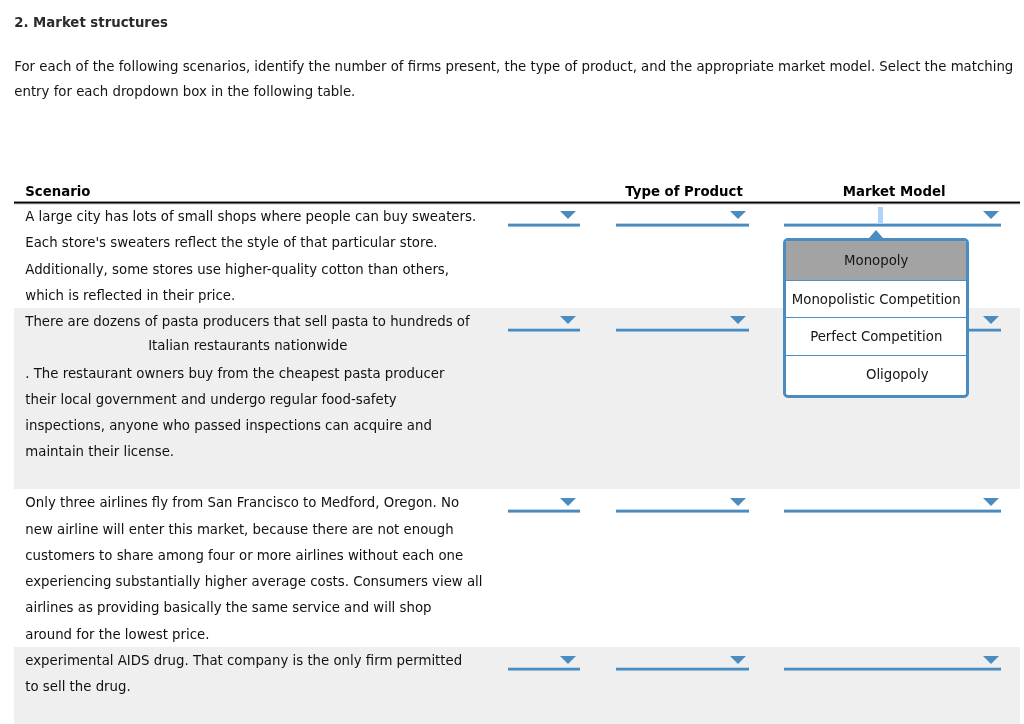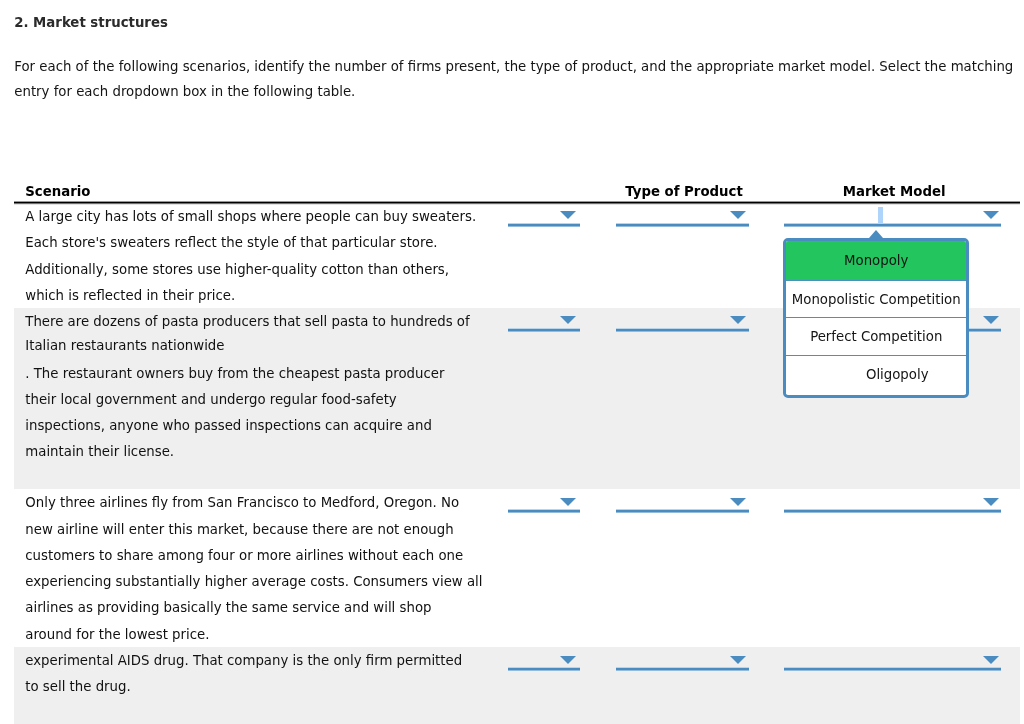--- a/index.html
+++ b/index.html
@@ -27,41 +27,41 @@
   .th-model{left:768.2px;width:224px;}
 
   .hrule{position:absolute;left:0;top:46px;width:1006px;height:5px;
          background:linear-gradient(to bottom,#ffffff 0 1px,#969696 1px 2px,#000000 2px 3px,#6e6e6e 3px 4px,#e2e2e2 4px 5px);}
 
   .row{position:relative;}
   .row.alt{background:#efefef;}
   .scen{position:absolute;left:11.3px;top:0.9px;width:445px;
         font-size:13.3px;line-height:26.25px;color:#111111;}
   .scen .ln{display:block;white-space:pre;}
-  .scen .ln.emph{text-align:left;line-height:22.9px;margin-bottom:2.5px;}
+  .scen .ln.emph{text-align:center;line-height:22.9px;margin-bottom:2.5px;}
 
   .ddwrap{position:absolute;}
   .ddline{position:absolute;height:4px;background:linear-gradient(to bottom,#bad4e9 0 1px,#4a8cc0 1px 3px,#95bbda 3px 4px);}
   .ddcaret{position:absolute;width:0;height:0;
            border-left:8px solid transparent;border-right:8px solid transparent;
            border-top:8.3px solid #4a8cc0;}
 
   .caretbar{position:absolute;width:4.4px;background:#aed4fb;}
   .uparrow{position:absolute;width:0;height:0;
            border-left:7.5px solid transparent;border-right:7.5px solid transparent;
            border-bottom:8.4px solid #4a8cc0;z-index:22;}
 
   .dropdown{position:absolute;box-sizing:border-box;
             border:3.3px solid #4a8cc0;border-radius:5px;
             background:#ffffff;z-index:20;overflow:hidden;}
   .dd-item{position:relative;box-sizing:border-box;height:37.85px;
            line-height:38.2px;text-align:center;font-size:13.3px;
            color:#141414;background:#ffffff;border-top:1px solid #4d8ec4;}
   .dd-item:first-child{border-top:none;height:38.6px;line-height:39.4px;
-           background:#22c55e;}
+           background:#a3a3a3;}
   .dd-item:last-child{height:38.9px;padding-left:42px;}
 </style>
 </head>
 <body>
 
 <div id="page">
 
   <div class="q-title">2. Market structures</div>
 
   <div class="q-intro">For each of the following scenarios, identify the number of firms present, the type of product, and the appropriate market model. Select the matching entry for each dropdown box in the following table.</div>

